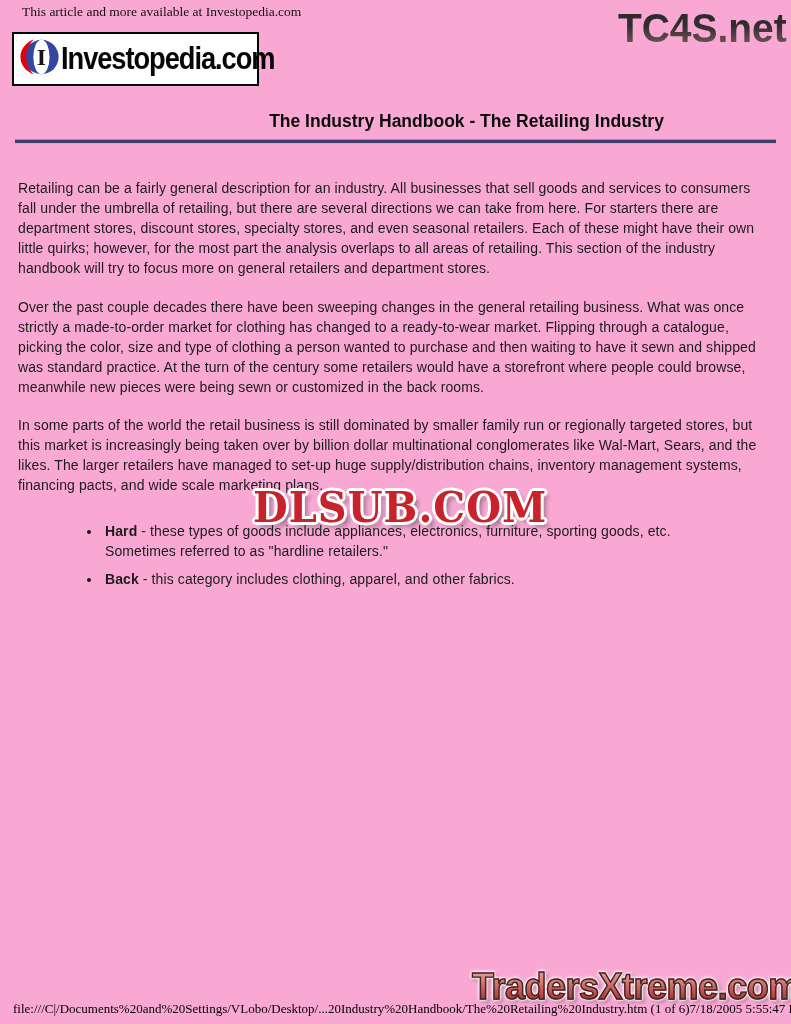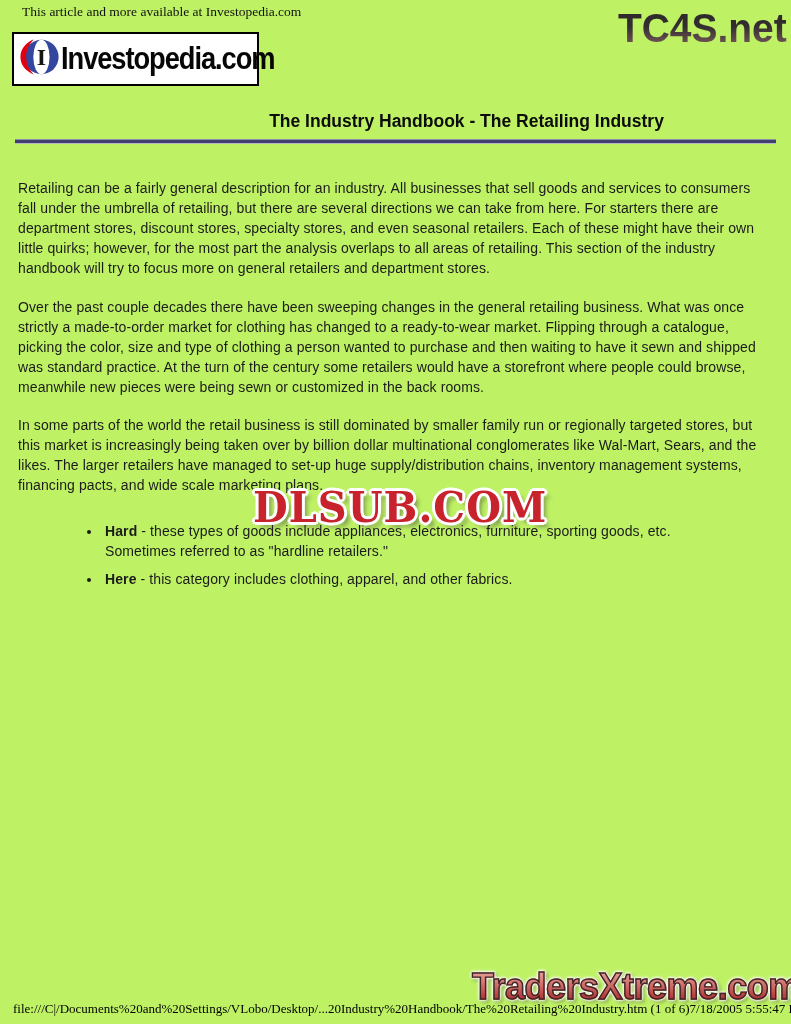--- a/index.html
+++ b/index.html
@@ -1,19 +1,19 @@
 <!DOCTYPE html>
 <html><head>
 <meta charset="utf-8">
 <style>
   html,body{margin:0;padding:0;background:#e8e8e8;}
   .page{
     position:relative;
     width:791px;height:1024px;
-    background:#bef264;
+    background:#f9a8d4;
     font-family:"Liberation Sans",sans-serif;
     color:#1b1b1b;
     overflow:hidden;
     margin:0 auto;
   }
 
   
   .notice{
     position:absolute;top:4px;left:22px;
     font-family:"Liberation Serif",serif;
@@ -141,21 +141,21 @@
   </div>
 
   <div class="rule"></div>
 
   <div class="content">
     <p class="p1">Retailing can be a fairly general description for an industry. All businesses that sell goods and services to consumers fall under the umbrella of retailing, but there are several directions we can take from here. For starters there are department stores, discount stores, specialty stores, and even seasonal retailers. Each of these might have their own little quirks; however, for the most part the analysis overlaps to all areas of retailing. This section of the industry handbook will try to focus more on general retailers and department stores.</p>
     <p class="p2">Over the past couple decades there have been sweeping changes in the general retailing business. What was once strictly a made-to-order market for clothing has changed to a ready-to-wear market. Flipping through a catalogue, picking the color, size and type of clothing a person wanted to purchase and then waiting to have it sewn and shipped was standard practice. At the turn of the century some retailers would have a storefront where people could browse, meanwhile new pieces were being sewn or customized in the back rooms.</p>
     <p class="p3">In some parts of the world the retail business is still dominated by smaller family run or regionally targeted stores, but this market is increasingly being taken over by billion dollar multinational conglomerates like Wal-Mart, Sears, and the likes. The larger retailers have managed to set-up huge supply/distribution chains, inventory management systems, financing pacts, and wide scale marketing plans.</p>
     <ul>
       <li><span class="term">Hard</span><span> - these types of goods include appliances, electronics, furniture, sporting goods, etc. Sometimes referred to as "hardline retailers."</span></li>
-      <li><span class="term">Here</span><span> - this category includes clothing, apparel, and other fabrics.</span></li>
+      <li><span class="term">Back</span><span> - this category includes clothing, apparel, and other fabrics.</span></li>
     </ul>
   </div>
 
   <div class="dlsub">DLSUB.COM</div>
 
   <div class="footer-path">file:///C|/Documents%20and%20Settings/VLobo/Desktop/...20Industry%20Handbook/The%20Retailing%20Industry.htm (1 of 6)7/18/2005 5:55:47 PM</div>
 
   <div class="tradersx">TradersXtreme.com</div>
 
 </div>

